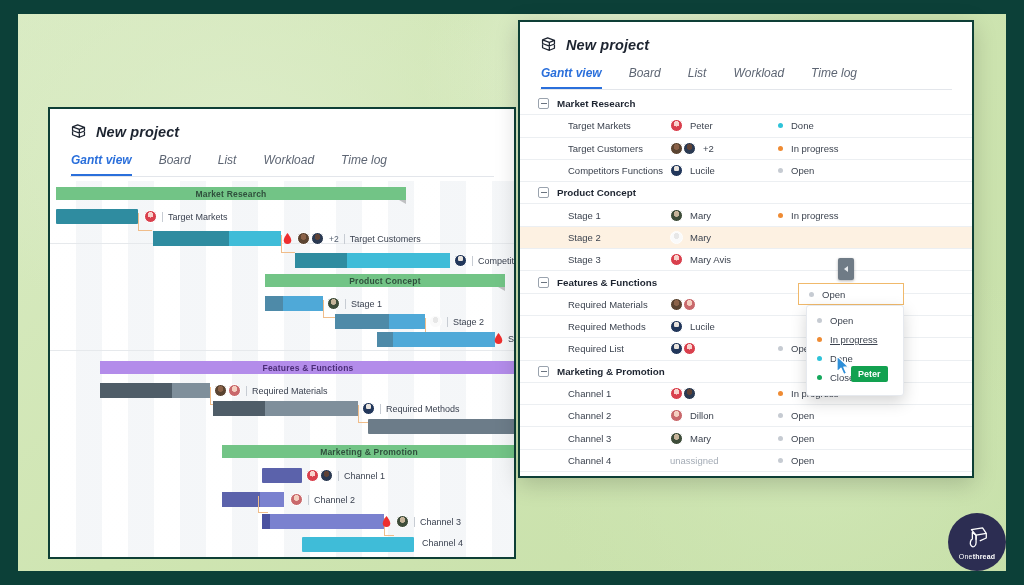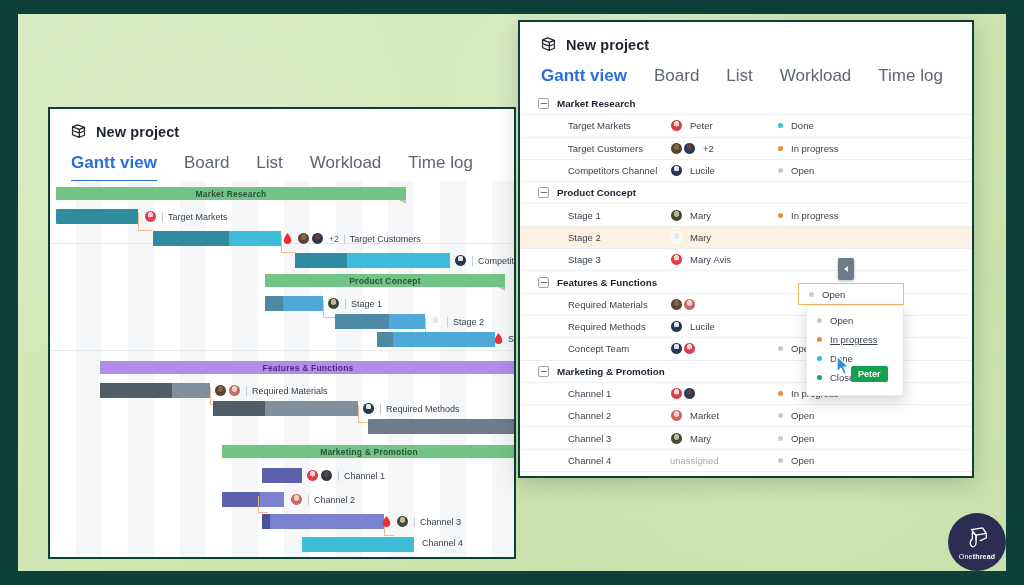--- a/index.html
+++ b/index.html
@@ -32,27 +32,27 @@
   .panel {
     position: absolute;
     background: #fff;
     border: 2px solid #0e3f36;
     overflow: hidden;
   }
 
   
   #back-panel { left: 48px; top: 107px; width: 468px; height: 452px; }
 
-  .app-head { padding: 14px 0 0 20px; }
+  .app-head { padding: 14px 0 0 20px; font-style: italic; }
   .proj-title-row { display: flex; align-items: center; gap: 9px; }
   .proj-icon { width: 17px; height: 17px; flex: 0 0 17px; }
   .proj-name { font-size: 14.5px; font-weight: 700; color: #1d2430; letter-spacing: .1px; }
 
   .tabs { display: flex; gap: 27px; margin-top: 13px; border-bottom: 1px solid #e3e6eb; padding-left: 1px; }
-  .tab { font-size: 17px; color: #5d6573; padding-bottom: 7px; border-bottom: 2px solid transparent; white-space: nowrap; }
+  .tab { font-size: 12px; color: #5d6573; padding-bottom: 7px; border-bottom: 2px solid transparent; white-space: nowrap; }
   .tab.active { color: #2a6fdb; font-weight: 600; border-bottom-color: #2a6fdb; }
 
   
   .gantt {
     position: relative;
     background: #fcfdfd;
     overflow: hidden;
   }
   .gantt .cols {
     position: absolute; inset: 0;
@@ -494,21 +494,21 @@
         <span class="av av-brn"></span>
         <span class="av av-dark" style="margin-left:-3px;"></span>
         <span class="nm">+2</span>
       </div>
       <div class="c-status">
         <span class="dot" style="background:#ef8b33"></span>
         <span>In progress</span>
       </div>
     </div>
     <div class="trow">
-      <div class="c-name">Competitors Channel</div>
+      <div class="c-name">Competitors Functions</div>
       <div class="c-assign">
         <span class="av av-navy"></span>
         <span class="nm">Lucile</span>
       </div>
       <div class="c-status">
         <span class="dot" style="background:#c6cbd2"></span>
         <span>Open</span>
       </div>
     </div>
 
@@ -562,21 +562,21 @@
       </div>
     </div>
     <div class="trow">
       <div class="c-name">Required Methods</div>
       <div class="c-assign">
         <span class="av av-navy"></span>
         <span class="nm">Lucile</span>
       </div>
     </div>
     <div class="trow">
-      <div class="c-name">Concept Team</div>
+      <div class="c-name">Required List</div>
       <div class="c-assign">
         <span class="av av-navy"></span>
         <span class="av av-red" style="margin-left:-3px;"></span>
       </div>
       <div class="c-status">
         <span class="dot" style="background:#c6cbd2"></span>
         <span>Open</span>
       </div>
     </div>
 
@@ -596,21 +596,21 @@
       </div>
       <div class="c-status">
         <span class="dot" style="background:#ef8b33"></span>
         <span>In progress</span>
       </div>
     </div>
     <div class="trow">
       <div class="c-name">Channel 2</div>
       <div class="c-assign">
         <span class="av av-pink"></span>
-        <span class="nm">Market</span>
+        <span class="nm">Dillon</span>
       </div>
       <div class="c-status">
         <span class="dot" style="background:#c6cbd2"></span>
         <span>Open</span>
       </div>
     </div>
     <div class="trow">
       <div class="c-name">Channel 3</div>
       <div class="c-assign">
         <span class="av av-grn"></span>

